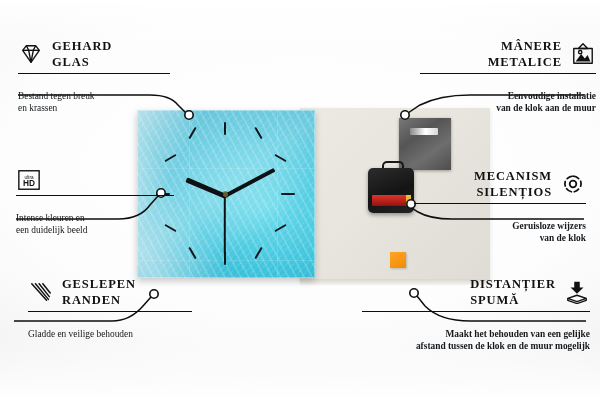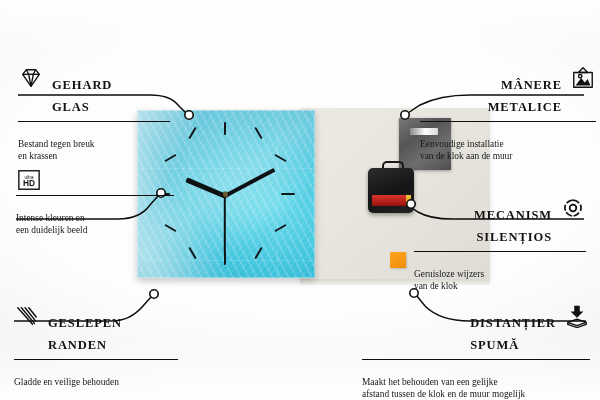--- a/index.html
+++ b/index.html
@@ -94,27 +94,27 @@
     position:absolute;left:105px;top:92px;width:5px;height:5px;border-radius:50%;
     background:#6b5a2a;box-shadow:0 0 0 1px rgba(0,0,0,.35);
   }
 
   
   .callout{position:absolute;}
   .co-head{display:flex;align-items:center;gap:8px;}
   .co-head.right{flex-direction:row;justify-content:flex-end;}
   .co-title{
     font-size:12.5px;font-weight:700;letter-spacing:.9px;color:#111;
-    line-height:22px;text-transform:uppercase;white-space:pre-line;margin-top:36px;
+    line-height:16px;text-transform:uppercase;white-space:pre-line;
   }
   .co-rule{height:1.4px;background:#0e0e0e;margin-top:3px;}
   .co-desc{
     font-size:9.4px;color:#15191c;line-height:11.6px;margin-top:17px;white-space:pre-line;
   }
-  .co-desc.right{}
+  .co-desc.right{text-align:right;font-weight:bold;}
   .ico{width:26px;height:24px;flex:0 0 26px;display:block;}
 
   svg.wire{position:absolute;left:0;top:0;width:600px;height:400px;pointer-events:none;}
 </style>
 </head>
 <body>
 
 <div id="stage">
 
   <div class="photo">
@@ -193,21 +193,21 @@
         <rect x="3" y="3" width="22" height="20" fill="none" stroke="#111" stroke-width="1.5"></rect>
         <text x="14" y="11.5" font-family="Liberation Sans, sans-serif" font-size="5" text-anchor="middle" fill="#111">ultra</text>
         <text x="14" y="20" font-family="Liberation Sans, sans-serif" font-size="9" font-weight="bold" text-anchor="middle" fill="#111">HD</text>
       </svg>
     </div>
     <div class="co-rule" style="width:158px;"></div>
     <div class="co-desc">Intense kleuren en
 een duidelijk beeld</div>
   </div>
 
-  <div class="callout" style="left:14px;top:276px;width:180px;">
+  <div class="callout" style="left:28px;top:276px;width:180px;">
     <div class="co-head">
       <svg class="ico" viewBox="0 0 28 26">
         <g stroke="#111" stroke-width="1.6" stroke-linecap="round">
           <path d="M4,4 L20,22"></path>
             <path d="M8,4 L22,21"></path>
             <path d="M12,4 L23,18"></path>
             <path d="M16,4 L24,14"></path>
         </g>
       </svg>
       <div class="co-title">GESLEPEN

